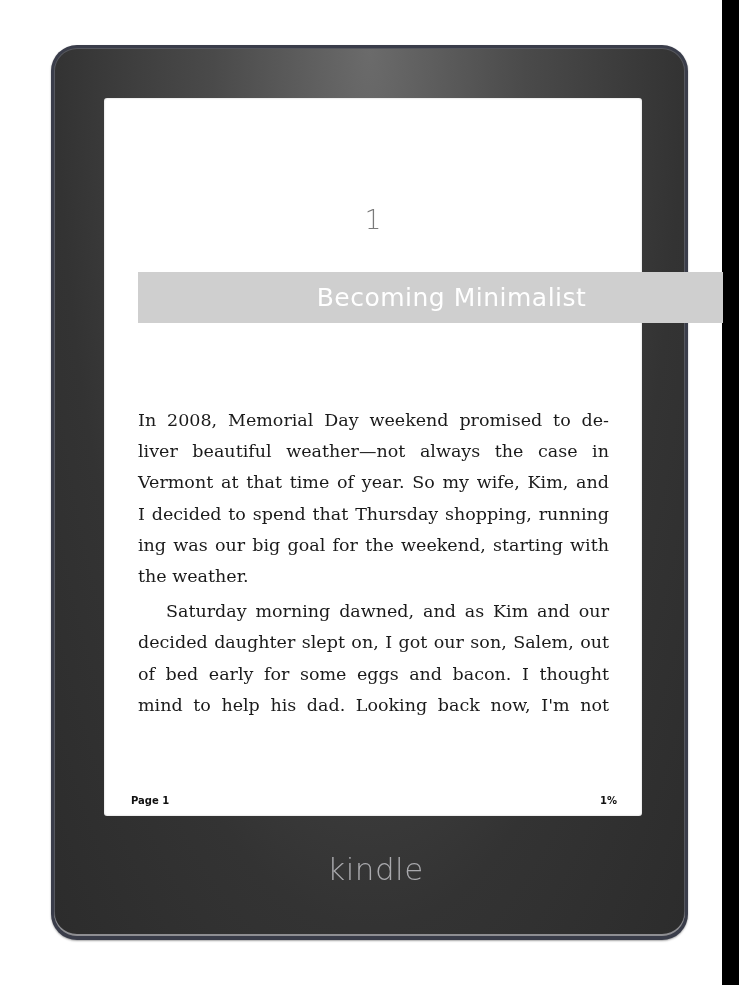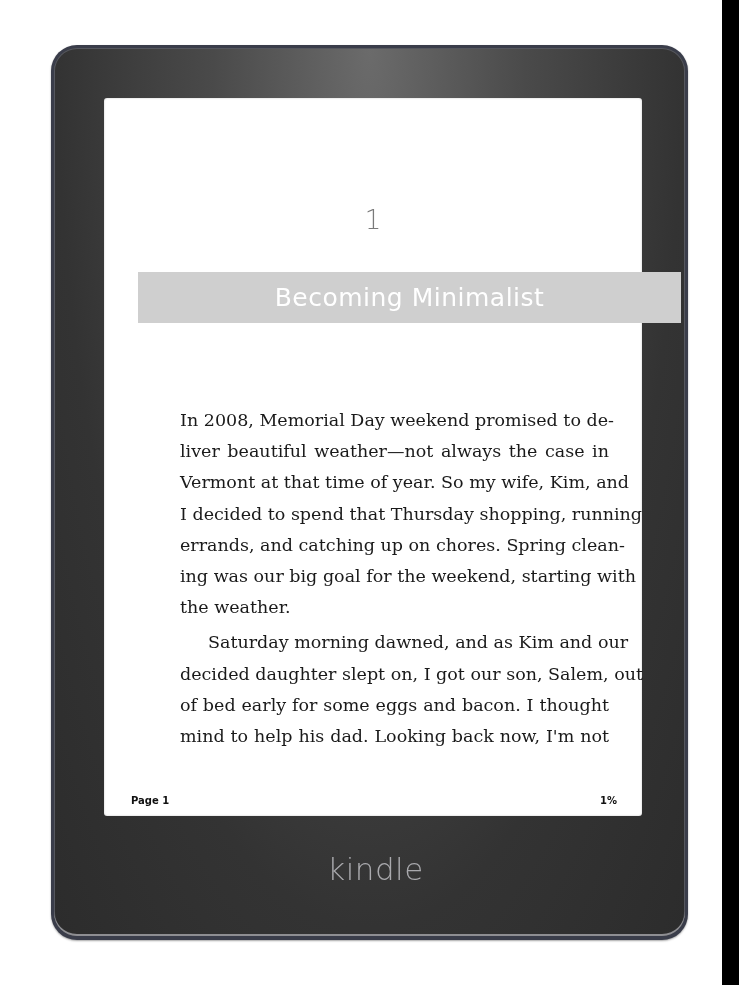--- a/index.html
+++ b/index.html
@@ -34,37 +34,36 @@
     position: absolute; left: 0; right: 0; top: 108px;
     text-align: center;
     font-family: "DejaVu Sans", sans-serif;
     font-weight: 200;
     font-size: 26px; color: #7a7a7a;
     line-height: 28px;
   }
   .chapter-banner {
     position: absolute; left: 34px; top: 174px; width: 543px; height: 51px;
     background: #cfcfcf;
-    display: flex; align-items: center; justify-content: center;
+    display: flex; align-items: center; justify-content: center; padding-left: 42px;
   }
   .chapter-title {
     color: #ffffff;
     font-family: "DejaVu Sans", sans-serif;
     font-size: 25px; letter-spacing: 0.5px;
   }
   .body-text {
     position: absolute; left: 34px; top: 307px; width: 471px;
     font-family: "DejaVu Serif", serif;
     font-size: 17.5px; line-height: 31.2px; color: #1a1a1a;
   }
   .body-text .line {
     display: block; white-space: nowrap;
     text-align: justify; text-align-last: justify;
     height: 31.2px;
-    margin-left: 42px;
   }
   .body-text .line.last { text-align-last: left; }
   .body-text .line.indent { padding-left: 28px; }
   .para-gap { height: 4px; }
   .footer-left, .footer-right {
     position: absolute; top: 697px;
     font-family: "DejaVu Sans", sans-serif;
     font-weight: bold; font-size: 10px; color: #111;
   }
   .footer-left { left: 27px; }
@@ -88,21 +87,20 @@
       <div class="chapter-num">1</div>
       <div class="chapter-banner">
         <span class="chapter-title">Becoming Minimalist</span>
       </div>
 
       <div class="body-text">
         <span class="line">In 2008, Memorial Day weekend promised to de-</span>
         <span class="line">liver beautiful weather—not always the case in</span>
         <span class="line">Vermont at that time of year. So my wife, Kim, and</span>
         <span class="line">I decided to spend that Thursday shopping, running</span>
-        <span class="line">errands, and catching up on chores. Spring clean-</span>
         <span class="line">ing was our big goal for the weekend, starting with</span>
         <span class="line last">the weather.</span>
         <div class="para-gap"></div>
         <span class="line indent">Saturday morning dawned, and as Kim and our</span>
         <span class="line">decided daughter slept on, I got our son, Salem, out</span>
         <span class="line">of bed early for some eggs and bacon. I thought</span>
         <span class="line">mind to help his dad. Looking back now, I'm not</span>
       </div>
 
       <div class="footer-left">Page 1</div>

